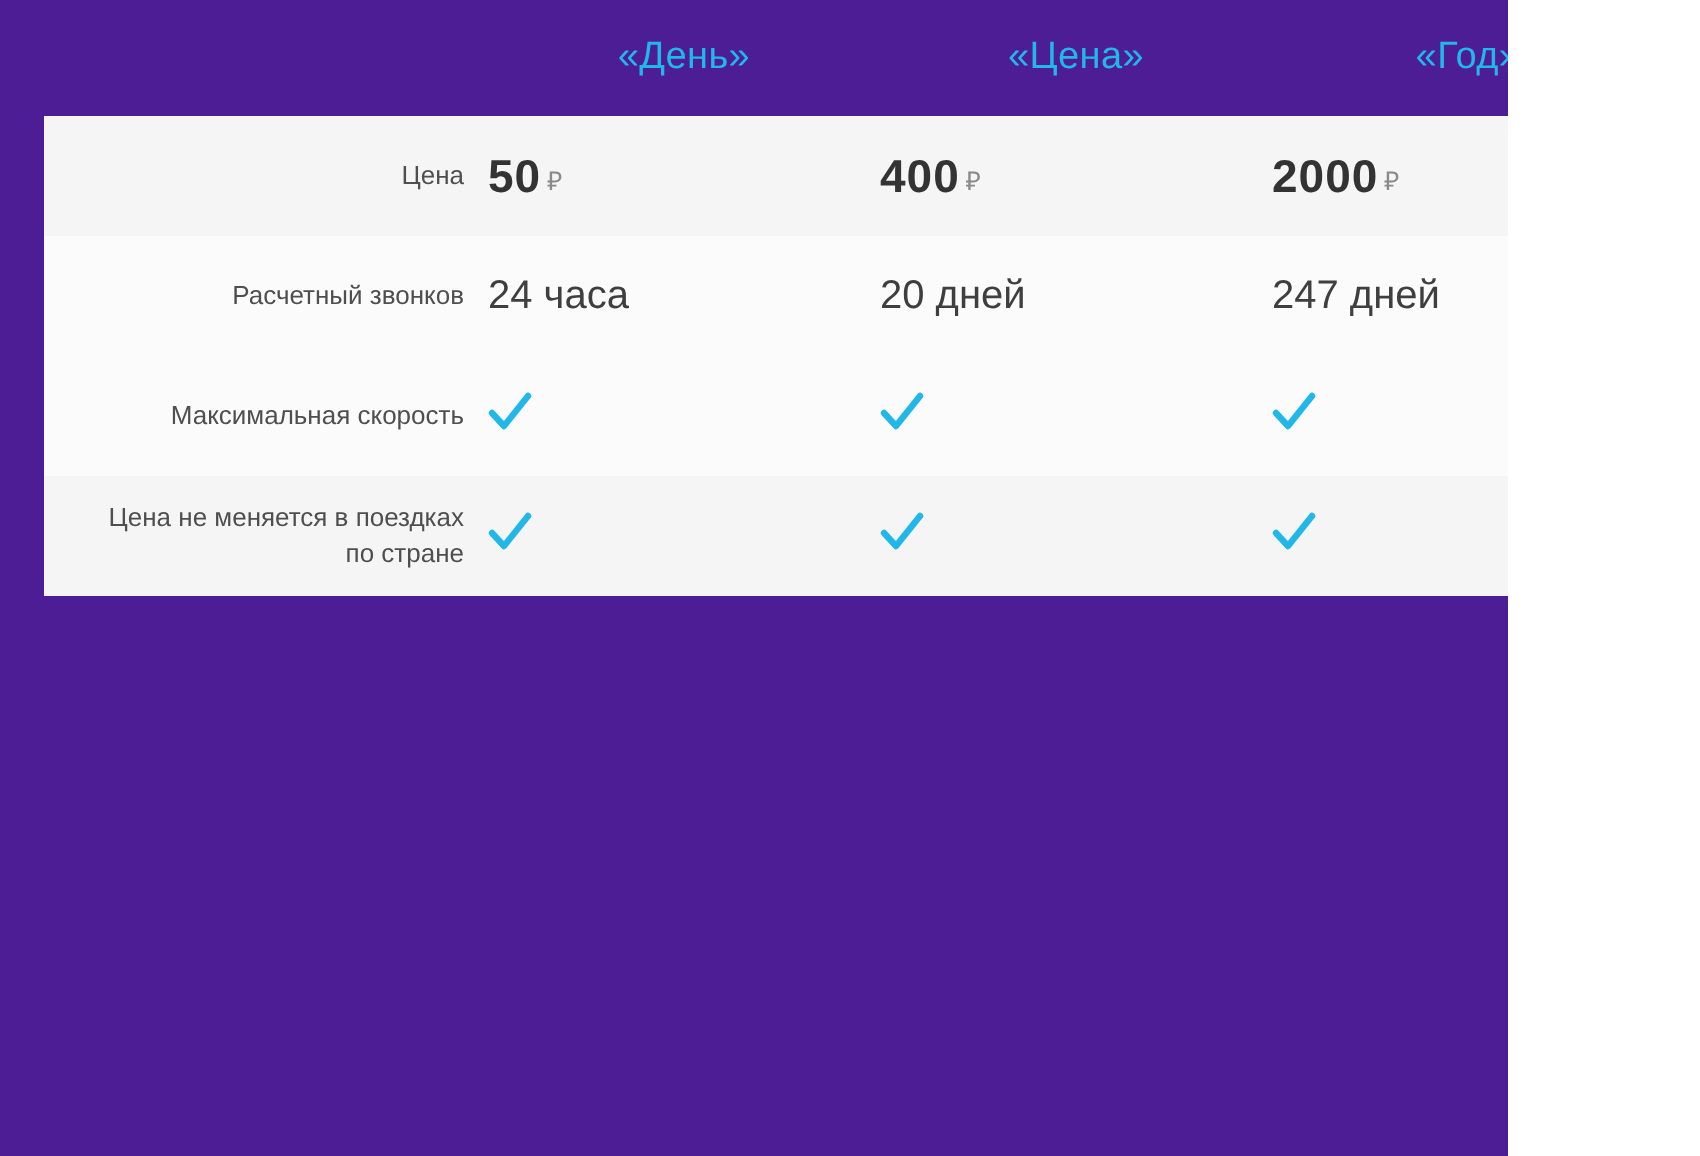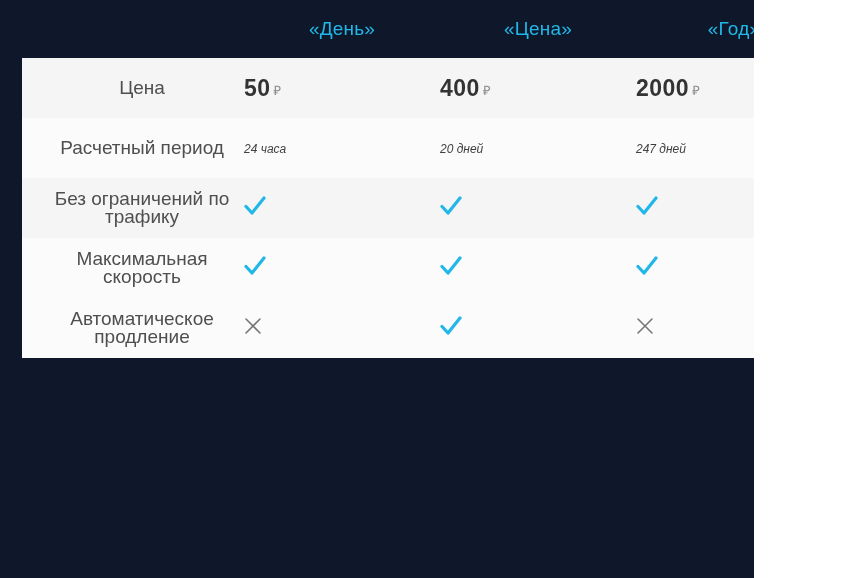--- a/index.html
+++ b/index.html
@@ -8,21 +8,21 @@
     padding: 0;
     width: 850px;
     height: 578px;
     background: #ffffff;
     font-family: "Liberation Sans", sans-serif;
   }
   #page {
     position: relative;
     width: 754px;
     height: 578px;
-    background: #0f172a;
+    background: #4c1d95;
     overflow: hidden;
   }
   table.tariff {
     position: absolute;
     left: 22px;
     top: 0;
     width: 810px;
     border-collapse: collapse;
     table-layout: fixed;
   }
@@ -49,46 +49,45 @@
   tbody td {
     height: 60px;
     vertical-align: middle;
     padding: 0;
     border: none;
   }
   td.label {
     padding-left: 30px;
     padding-right: 12px;
     color: #4f4f4f;
-    font-size: 19px;
+    font-size: 13px;
     line-height: 18px;
-    text-align: center;
+    text-align: right;
   }
   td.cell {
     text-align: left;
     color: #3b3b3b;
   }
   .price {
     font-size: 23px;
     font-weight: bold;
     letter-spacing: 0.5px;
     color: #333333;
   }
   .rub {
     font-size: 13px;
     font-weight: normal;
     color: #8a8a8a;
     margin-left: 3px;
     position: relative;
     top: -1px;
   }
   .period {
-    font-size: 12px;
+    font-size: 20px;
     color: #3f3f3f;
-    font-style: italic;
   }
   .rate {
     font-size: 19px;
     color: #3b3b3b;
   }
 
   .mark-yes, .mark-no {
     display: inline-block;
     line-height: 1;
   }
@@ -115,56 +114,44 @@
       </tr>
     </thead>
     <tbody id="tbody">
         <tr class="row-odd">
           <td class="label">Цена</td>
           <td class="cell"><span class="price">50</span><span class="rub">₽</span></td>
           <td class="cell"><span class="price">400</span><span class="rub">₽</span></td>
           <td class="cell"><span class="price">2000</span><span class="rub">₽</span></td>
         </tr>
         <tr class="row-even">
-          <td class="label">Расчетный период</td>
+          <td class="label">Расчетный звонков</td>
           <td class="cell"><span class="period">24 часа</span></td>
           <td class="cell"><span class="period">20 дней</span></td>
           <td class="cell"><span class="period">247 дней</span></td>
-        </tr>
-        <tr class="row-odd">
-          <td class="label">Без ограничений по трафику</td>
-          <td class="cell"><span class="mark-yes"><svg width="22" height="20" viewBox="0 0 22 20">
-                <path d="M2 10.5 L8 17 L20 2" fill="none" stroke="#21b7e8" stroke-width="3.2" stroke-linecap="round" stroke-linejoin="round"></path>
-              </svg></span></td>
-          <td class="cell"><span class="mark-yes"><svg width="22" height="20" viewBox="0 0 22 20">
-                <path d="M2 10.5 L8 17 L20 2" fill="none" stroke="#21b7e8" stroke-width="3.2" stroke-linecap="round" stroke-linejoin="round"></path>
-              </svg></span></td>
-          <td class="cell"><span class="mark-yes"><svg width="22" height="20" viewBox="0 0 22 20">
-                <path d="M2 10.5 L8 17 L20 2" fill="none" stroke="#21b7e8" stroke-width="3.2" stroke-linecap="round" stroke-linejoin="round"></path>
-              </svg></span></td>
         </tr>
         <tr class="row-even">
           <td class="label">Максимальная скорость</td>
           <td class="cell"><span class="mark-yes"><svg width="22" height="20" viewBox="0 0 22 20">
                 <path d="M2 10.5 L8 17 L20 2" fill="none" stroke="#21b7e8" stroke-width="3.2" stroke-linecap="round" stroke-linejoin="round"></path>
               </svg></span></td>
           <td class="cell"><span class="mark-yes"><svg width="22" height="20" viewBox="0 0 22 20">
                 <path d="M2 10.5 L8 17 L20 2" fill="none" stroke="#21b7e8" stroke-width="3.2" stroke-linecap="round" stroke-linejoin="round"></path>
               </svg></span></td>
           <td class="cell"><span class="mark-yes"><svg width="22" height="20" viewBox="0 0 22 20">
                 <path d="M2 10.5 L8 17 L20 2" fill="none" stroke="#21b7e8" stroke-width="3.2" stroke-linecap="round" stroke-linejoin="round"></path>
               </svg></span></td>
         </tr>
-        <tr class="row-even">
-          <td class="label">Автоматическое продление</td>
-          <td class="cell"><span class="mark-no"><svg width="18" height="18" viewBox="0 0 18 18">
-                <path d="M2 2 L16 16 M16 2 L2 16" fill="none" stroke="#777777" stroke-width="1.6" stroke-linecap="round"></path>
+        <tr class="row-odd">
+          <td class="label">Цена не меняется в поездках по стране</td>
+          <td class="cell"><span class="mark-yes"><svg width="22" height="20" viewBox="0 0 22 20">
+                <path d="M2 10.5 L8 17 L20 2" fill="none" stroke="#21b7e8" stroke-width="3.2" stroke-linecap="round" stroke-linejoin="round"></path>
               </svg></span></td>
           <td class="cell"><span class="mark-yes"><svg width="22" height="20" viewBox="0 0 22 20">
                 <path d="M2 10.5 L8 17 L20 2" fill="none" stroke="#21b7e8" stroke-width="3.2" stroke-linecap="round" stroke-linejoin="round"></path>
               </svg></span></td>
-          <td class="cell"><span class="mark-no"><svg width="18" height="18" viewBox="0 0 18 18">
-                <path d="M2 2 L16 16 M16 2 L2 16" fill="none" stroke="#777777" stroke-width="1.6" stroke-linecap="round"></path>
+          <td class="cell"><span class="mark-yes"><svg width="22" height="20" viewBox="0 0 22 20">
+                <path d="M2 10.5 L8 17 L20 2" fill="none" stroke="#21b7e8" stroke-width="3.2" stroke-linecap="round" stroke-linejoin="round"></path>
               </svg></span></td>
         </tr>
       </tbody>
   </table>
 </div>
 
 </body></html>

